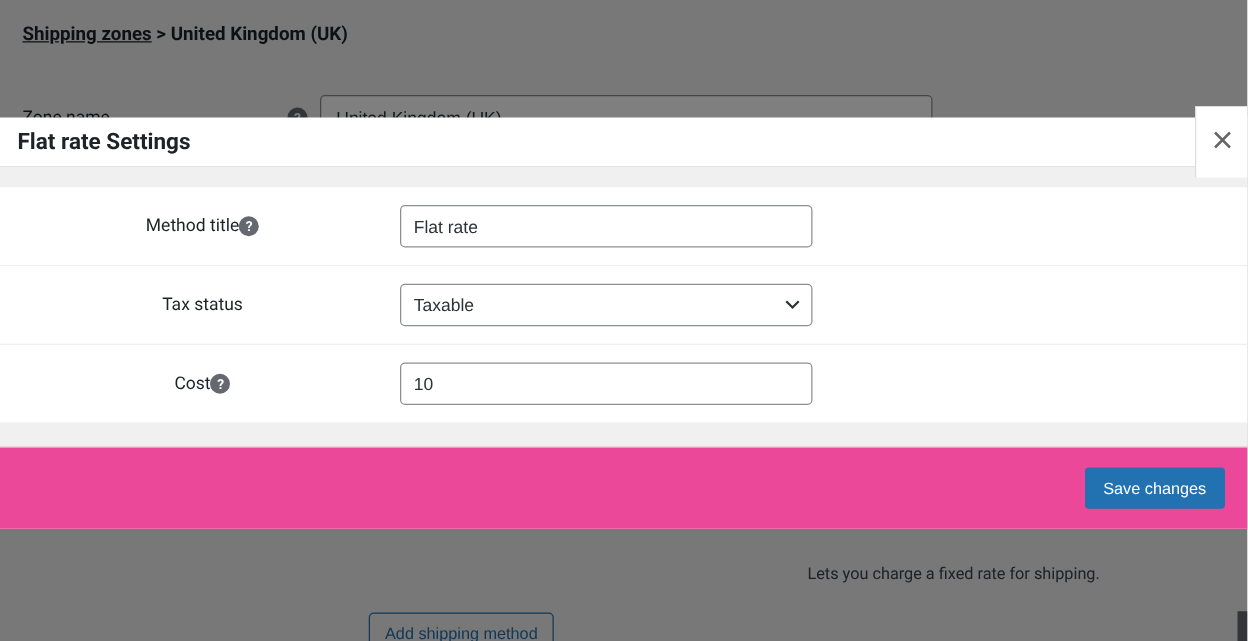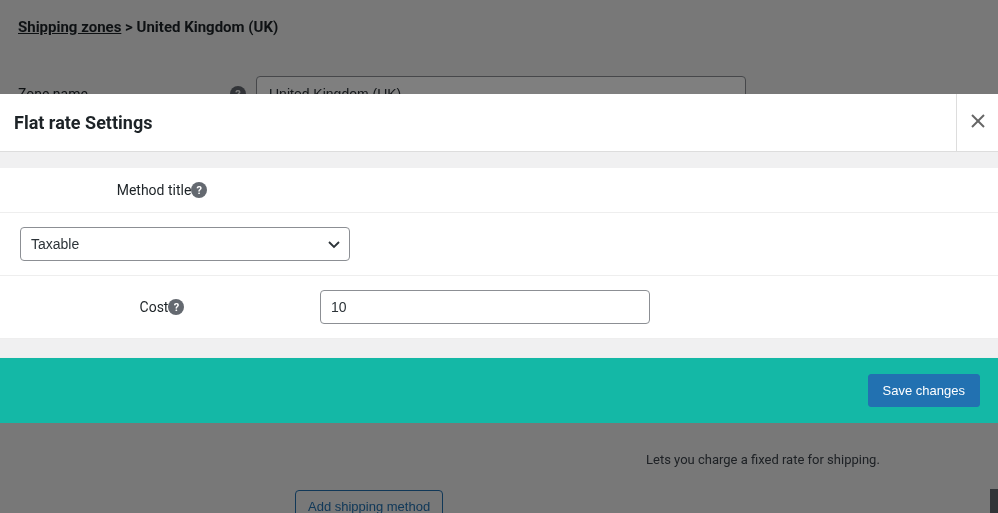--- a/index.html
+++ b/index.html
@@ -97,21 +97,21 @@
       position: absolute;
       top: 94px;
       left: 0;
       right: 0;
       background: #fff;
     }
     .modal-header {
       display: flex;
       align-items: center;
       justify-content: space-between;
-      height: 58px;
+      height: 40px;
       border-bottom: 1px solid #ddd;
     }
     .modal-title {
       font-size: 18px;
       font-weight: 700;
       padding-left: 14px;
     }
     .modal-close {
       width: 42px;
       height: 57px;
@@ -187,21 +187,21 @@
       transform: translateY(-50%);
       pointer-events: none;
       color: #2c3338;
     }
 
     .modal-gap2 {
       height: 18px;
       background: #f0f0f1;
     }
     .modal-footer {
-      background: #14b8a6;
+      background: #ec4899;
       padding: 16px 18px;
       display: flex;
       justify-content: flex-end;
       border-top: 1px solid #eee;
     }
     .btn-primary {
       background: #2271b1;
       border: 1px solid #2271b1;
       color: #fff;
       border-radius: 3px;
@@ -248,23 +248,27 @@
     </button>
   </div>
 
   <div class="modal-gap"></div>
 
   <div class="form-row">
     <div class="form-label-wrap">
       <span class="form-label">Method title</span>
       <span class="help-icon">?</span>
     </div>
+    <input class="form-input" type="text" value="Flat rate" style="">
   </div>
 
   <div class="form-row">
+    <div class="form-label-wrap">
+      <span class="form-label">Tax status</span>
+    </div>
     <div class="select-wrap">
       <select class="form-select">
         <option>Taxable</option>
       </select>
       <span class="select-chevron">
         <svg width="12" height="8" viewBox="0 0 12 8">
             <path d="M1 1 L6 6 L11 1" stroke="#2c3338" stroke-width="1.8" fill="none"></path>
           </svg>
       </span>
     </div>

